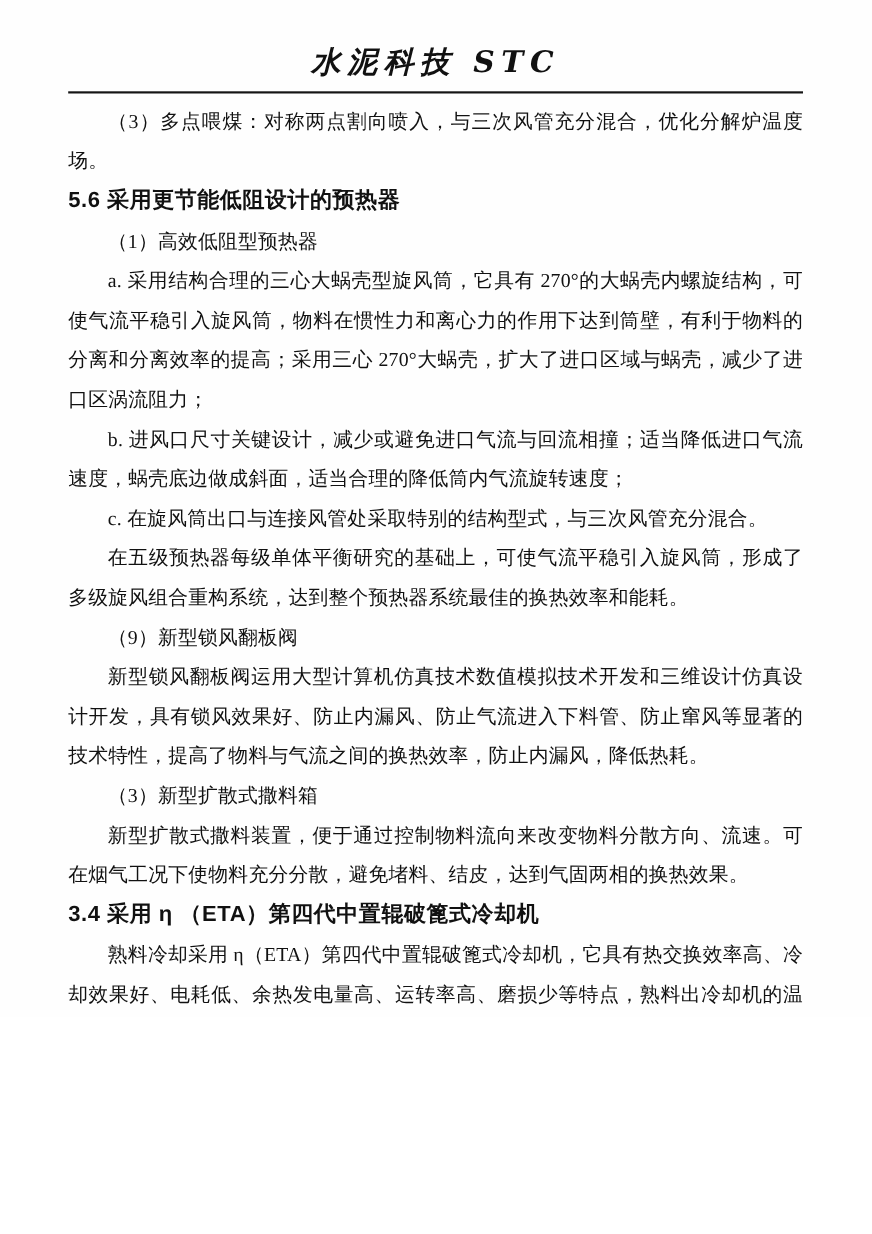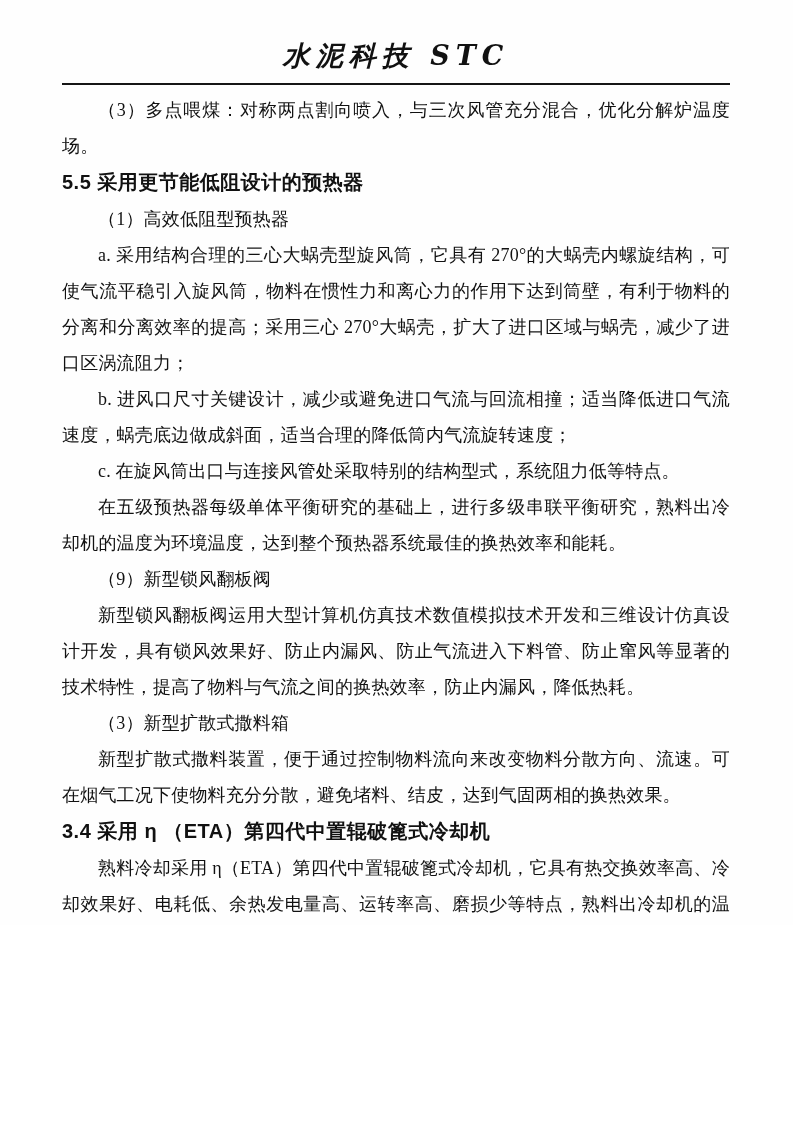--- a/index.html
+++ b/index.html
@@ -100,26 +100,26 @@
 
 <div class="page">
 
   <div class="header">
     <div class="journal-title">水泥科技 STC</div>
   </div>
 
   <div class="content">
 
   <p class="body">（3）多点喂煤：对称两点割向喷入，与三次风管充分混合，优化分解炉温度场。</p>
-      <h2 class="heading">5.5 采用更节能低阻设计的预热器</h2>
+      <h2 class="heading">5.6 采用更节能低阻设计的预热器</h2>
       <p class="body">（1）高效低阻型预热器</p>
       <p class="body">a. 采用结构合理的三心大蜗壳型旋风筒，它具有 270°的大蜗壳内螺旋结构，可使气流平稳引入旋风筒，物料在惯性力和离心力的作用下达到筒壁，有利于物料的分离和分离效率的提高；采用三心 270°大蜗壳，扩大了进口区域与蜗壳，减少了进口区涡流阻力；</p>
       <p class="body">b. 进风口尺寸关键设计，减少或避免进口气流与回流相撞；适当降低进口气流速度，蜗壳底边做成斜面，适当合理的降低筒内气流旋转速度；</p>
-      <p class="body">c. 在旋风筒出口与连接风管处采取特别的结构型式，系统阻力低等特点。</p>
-      <p class="body">在五级预热器每级单体平衡研究的基础上，进行多级串联平衡研究，熟料出冷却机的温度为环境温度，达到整个预热器系统最佳的换热效率和能耗。</p>
+      <p class="body">c. 在旋风筒出口与连接风管处采取特别的结构型式，与三次风管充分混合。</p>
+      <p class="body">在五级预热器每级单体平衡研究的基础上，可使气流平稳引入旋风筒，形成了多级旋风组合重构系统，达到整个预热器系统最佳的换热效率和能耗。</p>
       <p class="body">（9）新型锁风翻板阀</p>
       <p class="body">新型锁风翻板阀运用大型计算机仿真技术数值模拟技术开发和三维设计仿真设计开发，具有锁风效果好、防止内漏风、防止气流进入下料管、防止窜风等显著的技术特性，提高了物料与气流之间的换热效率，防止内漏风，降低热耗。</p>
       <p class="body">（3）新型扩散式撒料箱</p>
       <p class="body">新型扩散式撒料装置，便于通过控制物料流向来改变物料分散方向、流速。可在烟气工况下使物料充分分散，避免堵料、结皮，达到气固两相的换热效果。</p>
       <h2 class="heading">3.4 采用 η （ETA）第四代中置辊破篦式冷却机</h2>
       <p class="body">熟料冷却采用 η（ETA）第四代中置辊破篦式冷却机，它具有热交换效率高、冷却效果好、电耗低、余热发电量高、运转率高、磨损少等特点，熟料出冷却机的温度为环境温度+65℃，热回收率高达 75%。η（ETA）篦冷机的移动篦床由 7</p>
     </div>
 
   <svg class="footer-divider" viewBox="0 0 672 11" preserveAspectRatio="none">
     <polygon fill="#0d0d0d" points="0,5.5 70,3.8 180,2.6 300,1.6 400,1.4 500,2.2 600,3.6 672,5.2 600,7.2 500,8.6 400,9.4 300,9.2 180,8.2 70,6.8"></polygon>

